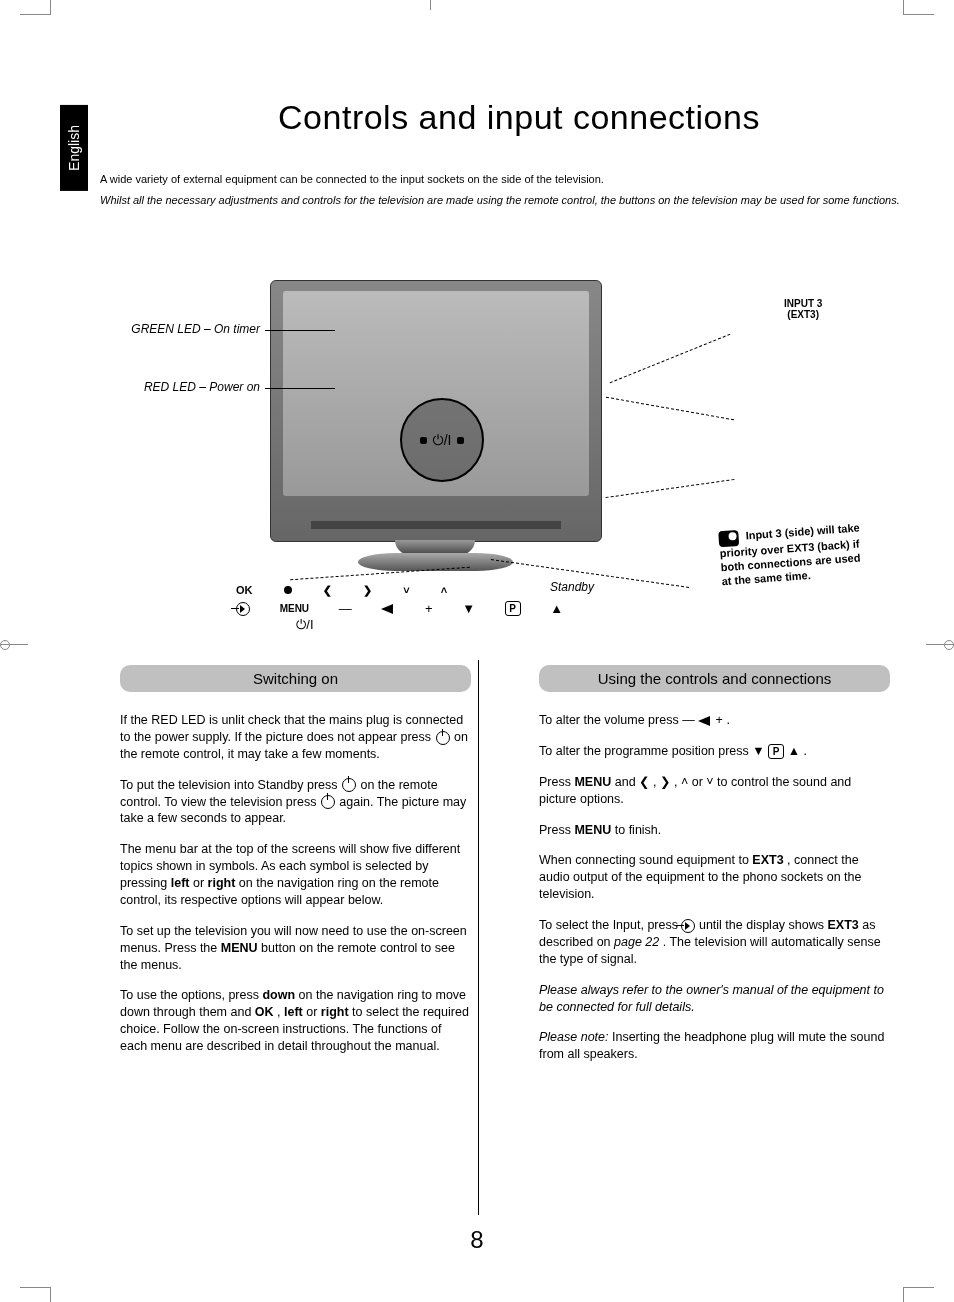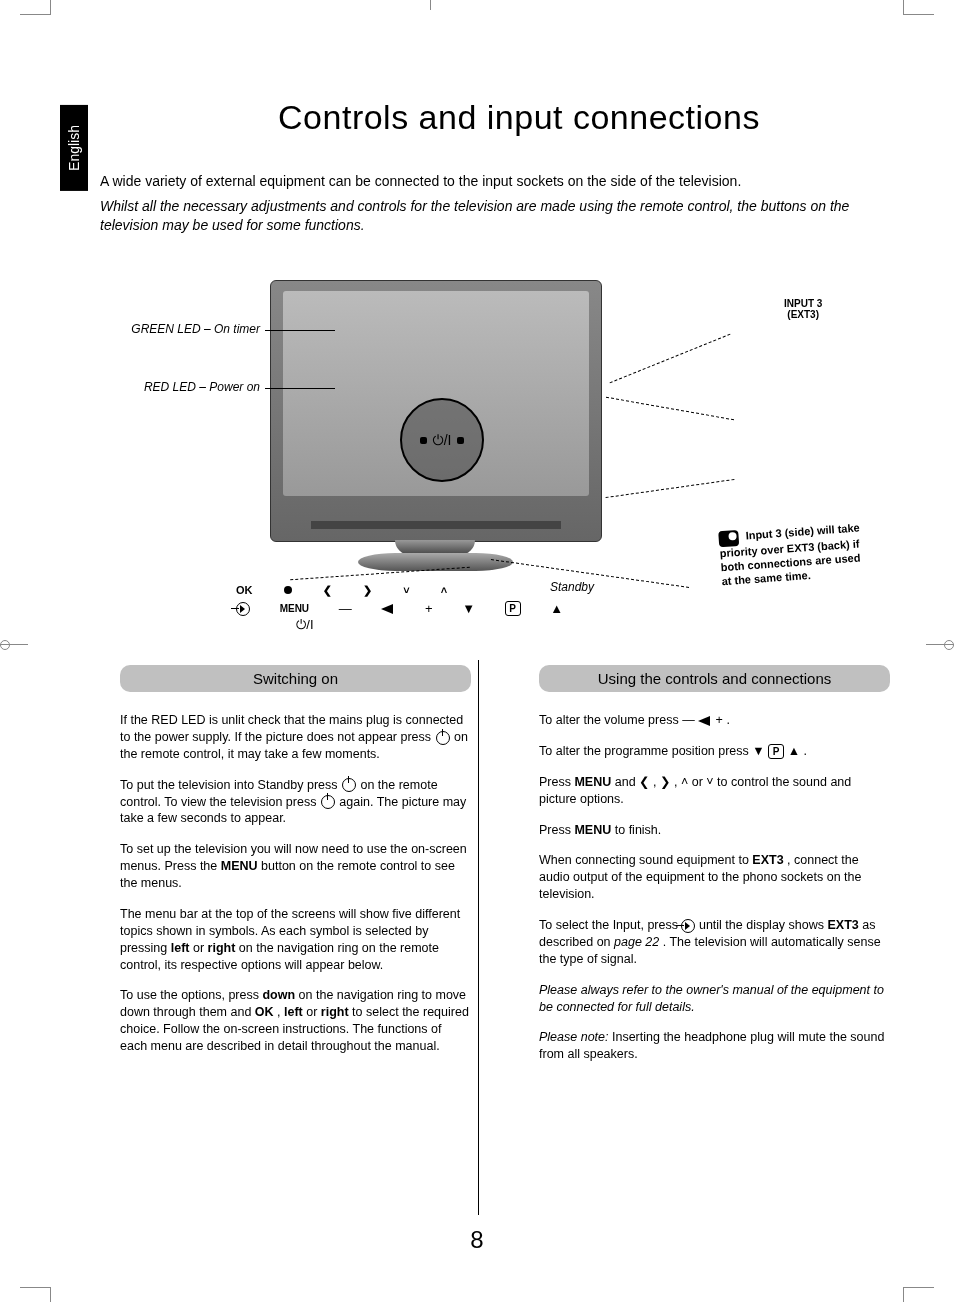--- a/index.html
+++ b/index.html
@@ -34,21 +34,21 @@
     font-size: 34px;
     font-weight: 500;
     letter-spacing: 0.5px;
     padding-left: 42px;
   }
   .intro {
     position: absolute;
     top: 172px;
     left: 100px;
     width: 800px;
-    font-size: 14px;
+    font-size: 11px;
     line-height: 1.35;
   }
   .intro .line1 { margin-bottom: 6px; }
   .italic { font-style: italic; }
   
   .diagram {
     position: absolute;
     top: 278px;
     left: 100px;
     width: 800px;
@@ -356,30 +356,30 @@
       <span> on the remote control, it may take a few moments.</span>
     </p>
     <p>
       <span>To put the television into Standby press </span>
       <span class="power-sym"></span>
       <span> on the remote control. To view the television press </span>
       <span class="power-sym"></span>
       <span> again. The picture may take a few seconds to appear.</span>
     </p>
     <p>
-      <span>To set up the television you will now need to use the on-screen menus. Press the </span>
-      <b>MENU</b>
-      <span> button on the remote control to see the menus.</span>
-    </p>
-    <p>
       <span>The menu bar at the top of the screens will show five different topics shown in symbols. As each symbol is selected by pressing </span>
       <b>left</b>
       <span> or </span>
       <b>right</b>
       <span> on the navigation ring on the remote control, its respective options will appear below.</span>
+    </p>
+    <p>
+      <span>To set up the television you will now need to use the on-screen menus. Press the </span>
+      <b>MENU</b>
+      <span> button on the remote control to see the menus.</span>
     </p>
     <p>
       <span>To use the options, press </span>
       <b>down</b>
       <span> on the navigation ring to move down through them and </span>
       <b>OK</b>
       <span>, </span>
       <b>left</b>
       <span> or </span>
       <b>right</b>

